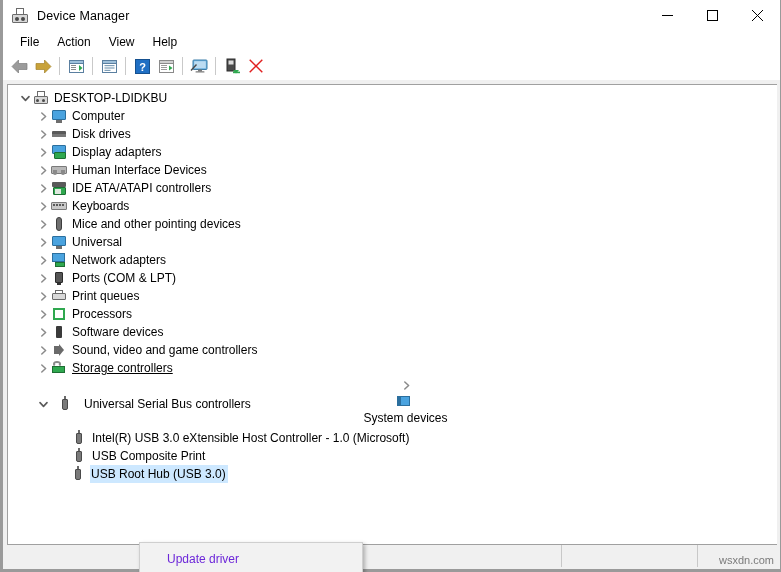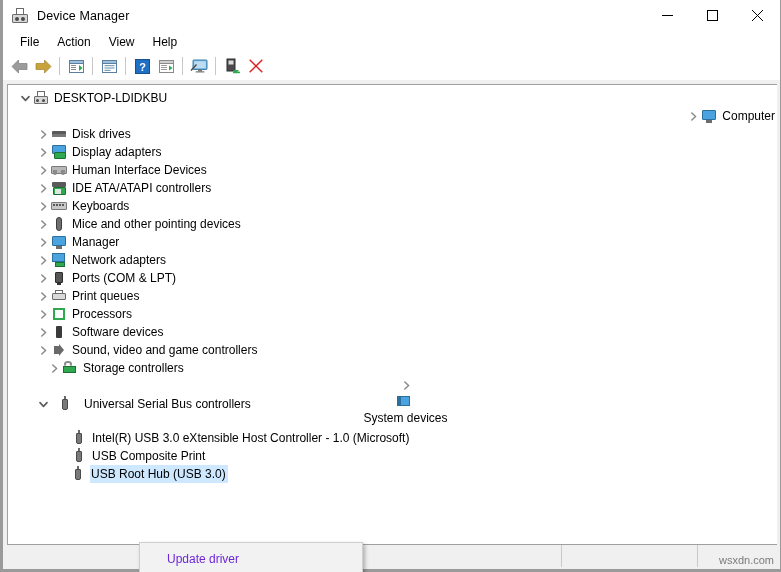--- a/index.html
+++ b/index.html
@@ -372,21 +372,21 @@
         </div>
         <div class="icn">
           <div class="root-top"></div>
             <div class="root-icon"></div>
           <div class="root-d1"></div>
             <div class="root-d2"></div>
         </div>
         <div class="label-box">DESKTOP-LDIDKBU</div>
       </div>
 
-      <div class="row" style="padding-left:27px;justify-content:flex-end;">
+      <div class="row" style="padding-left:27px;">
         <div class="chev">
           <svg width="9" height="9" viewBox="0 0 9 9">
               <path d="M2.8 1 L6.6 4.5 L2.8 8" fill="none" stroke="#8a8a8a" stroke-width="1.5" stroke-linecap="round" stroke-linejoin="round"></path>
             </svg>
         </div>
         <div class="icn">
             <div class="mon"></div>
             <div class="mon-base"></div>
           </div>
         <div class="label-box">Computer</div>
@@ -477,21 +477,21 @@
       <div class="row" style="padding-left:27px;">
         <div class="chev">
           <svg width="9" height="9" viewBox="0 0 9 9">
               <path d="M2.8 1 L6.6 4.5 L2.8 8" fill="none" stroke="#8a8a8a" stroke-width="1.5" stroke-linecap="round" stroke-linejoin="round"></path>
             </svg>
         </div>
         <div class="icn">
             <div class="mon"></div>
             <div class="mon-base"></div>
           </div>
-        <div class="label-box">Manager</div>
+        <div class="label-box">Universal</div>
       </div>
 
       <div class="row" style="padding-left:27px;">
         <div class="chev">
           <svg width="9" height="9" viewBox="0 0 9 9">
               <path d="M2.8 1 L6.6 4.5 L2.8 8" fill="none" stroke="#8a8a8a" stroke-width="1.5" stroke-linecap="round" stroke-linejoin="round"></path>
             </svg>
         </div>
         <div class="icn">
             <div class="net"></div>
@@ -556,21 +556,21 @@
               <path d="M2.8 1 L6.6 4.5 L2.8 8" fill="none" stroke="#8a8a8a" stroke-width="1.5" stroke-linecap="round" stroke-linejoin="round"></path>
             </svg>
         </div>
         <div class="icn">
             <div class="spk"></div>
             <div class="spk-c"></div>
           </div>
         <div class="label-box">Sound, video and game controllers</div>
       </div>
 
-      <div class="row" style="padding-left:38px;">
+      <div class="row" style="padding-left:27px;text-decoration:underline;">
         <div class="chev">
           <svg width="9" height="9" viewBox="0 0 9 9">
               <path d="M2.8 1 L6.6 4.5 L2.8 8" fill="none" stroke="#8a8a8a" stroke-width="1.5" stroke-linecap="round" stroke-linejoin="round"></path>
             </svg>
         </div>
         <div class="icn">
             <div class="stor-a"></div>
             <div class="stor"></div>
           </div>
         <div class="label-box">Storage controllers</div>

